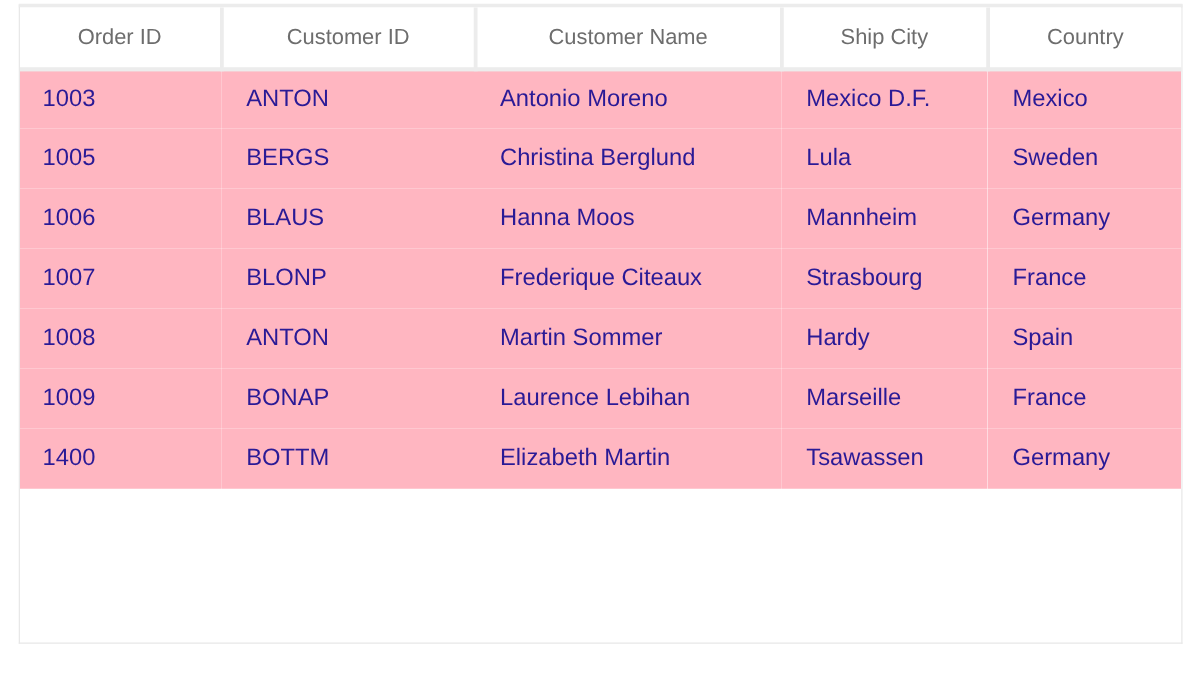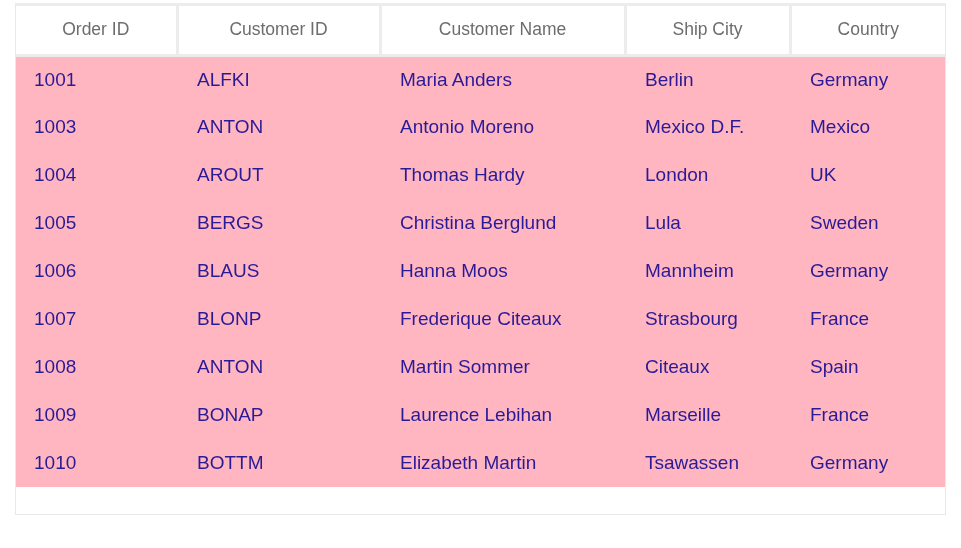--- a/index.html
+++ b/index.html
@@ -96,39 +96,25 @@
       <tr>
         <th>Order ID</th>
         <th>Customer ID</th>
         <th>Customer Name</th>
         <th>Ship City</th>
         <th>Country</th>
       </tr>
     </thead>
     <tbody id="grid-body">
         <tr>
-          <td class="col-0">1001</td>
-          <td class="col-1">ALFKI</td>
-          <td class="col-2">Maria Anders</td>
-          <td class="col-3">Berlin</td>
-          <td class="col-4">Germany</td>
-        </tr>
-        <tr>
           <td class="col-0">1003</td>
           <td class="col-1">ANTON</td>
           <td class="col-2">Antonio Moreno</td>
           <td class="col-3">Mexico D.F.</td>
           <td class="col-4">Mexico</td>
-        </tr>
-        <tr>
-          <td class="col-0">1004</td>
-          <td class="col-1">AROUT</td>
-          <td class="col-2">Thomas Hardy</td>
-          <td class="col-3">London</td>
-          <td class="col-4">UK</td>
         </tr>
         <tr>
           <td class="col-0">1005</td>
           <td class="col-1">BERGS</td>
           <td class="col-2">Christina Berglund</td>
           <td class="col-3">Lula</td>
           <td class="col-4">Sweden</td>
         </tr>
         <tr>
           <td class="col-0">1006</td>
@@ -141,32 +127,32 @@
           <td class="col-0">1007</td>
           <td class="col-1">BLONP</td>
           <td class="col-2">Frederique Citeaux</td>
           <td class="col-3">Strasbourg</td>
           <td class="col-4">France</td>
         </tr>
         <tr>
           <td class="col-0">1008</td>
           <td class="col-1">ANTON</td>
           <td class="col-2">Martin Sommer</td>
-          <td class="col-3">Citeaux</td>
+          <td class="col-3">Hardy</td>
           <td class="col-4">Spain</td>
         </tr>
         <tr>
           <td class="col-0">1009</td>
           <td class="col-1">BONAP</td>
           <td class="col-2">Laurence Lebihan</td>
           <td class="col-3">Marseille</td>
           <td class="col-4">France</td>
         </tr>
         <tr>
-          <td class="col-0">1010</td>
+          <td class="col-0">1400</td>
           <td class="col-1">BOTTM</td>
           <td class="col-2">Elizabeth Martin</td>
           <td class="col-3">Tsawassen</td>
           <td class="col-4">Germany</td>
         </tr>
       </tbody>
   </table>
 </div>
 
 </body></html>

